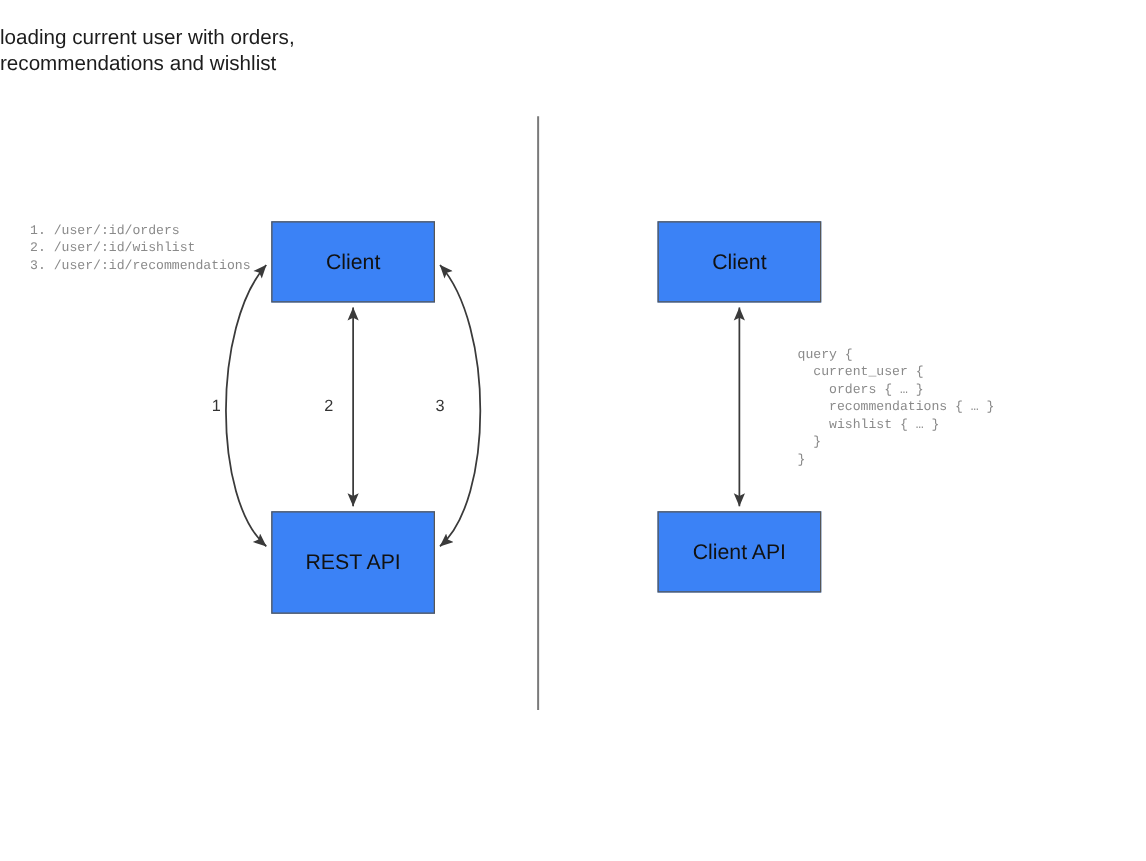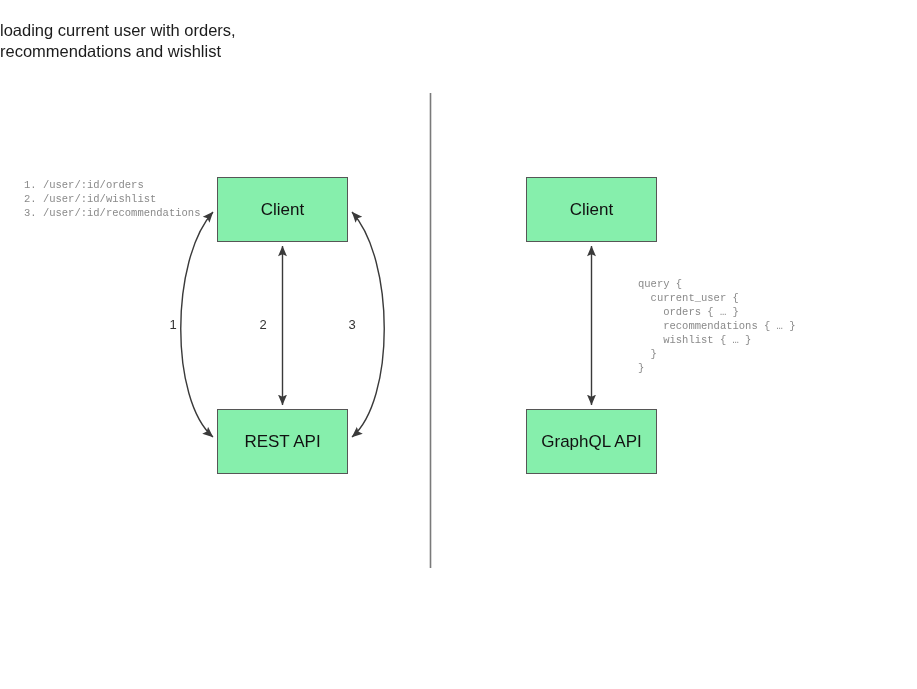--- a/index.html
+++ b/index.html
@@ -28,30 +28,30 @@
     width: 917px;
     text-align: left;
     font-size: 16.5px;
     line-height: 21px;
     color: #1c1c1c;
     white-space: pre-line;
   }
   .node {
     position: absolute;
     box-sizing: border-box;
-    background: #86efac;
+    background: #3b82f6;
     border: 1.4px solid #565656;
     display: flex;
     align-items: center;
     justify-content: center;
     font-size: 17px;
     color: #111111;
   }
   .node-client-rest { left: 217px; top: 177px; width: 131px; height: 65px; }
-  .node-rest-api    { left: 217px; top: 409px; width: 131px; height: 65px; }
+  .node-rest-api    { left: 217px; top: 409px; width: 131px; height: 82px; }
   .node-client-gql  { left: 526px; top: 177px; width: 131px; height: 65px; }
   .node-graphql-api { left: 526px; top: 409px; width: 131px; height: 65px; }
 
   .edge-label {
     position: absolute;
     font-size: 13px;
     color: #333333;
     text-align: center;
     width: 20px;
   }
@@ -104,21 +104,21 @@
 <div class="node node-client-rest">Client</div>
 
 <div class="node node-rest-api">REST API</div>
 
 <div class="edge-label lbl-1">1</div>
 <div class="edge-label lbl-2">2</div>
 <div class="edge-label lbl-3">3</div>
 
 <div class="node node-client-gql">Client</div>
 
-<div class="node node-graphql-api">GraphQL API</div>
+<div class="node node-graphql-api">Client API</div>
 
 <div class="codeblock gql-query">query {
   current_user {
     orders { … }
     recommendations { … }
     wishlist { … }
   }
 }</div>
 
 </body></html>

